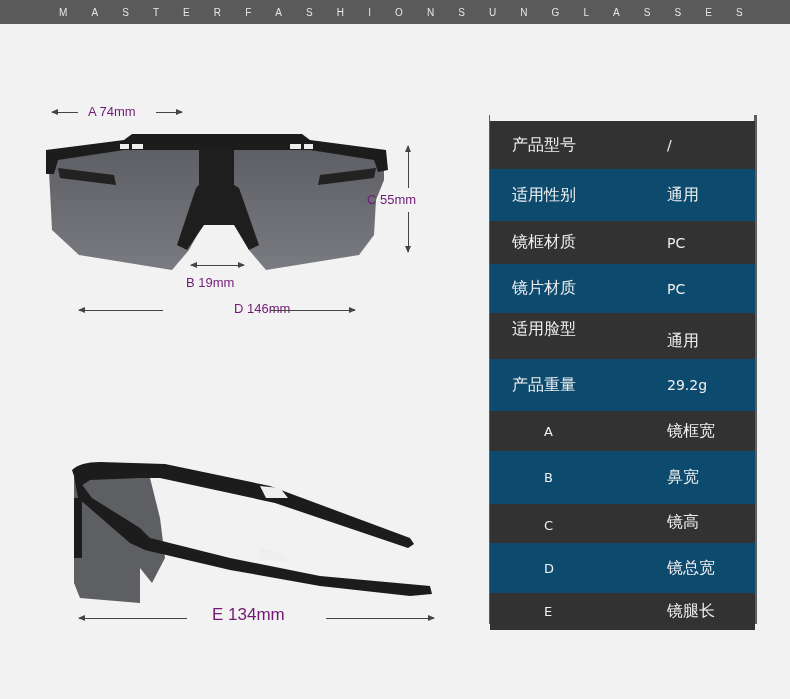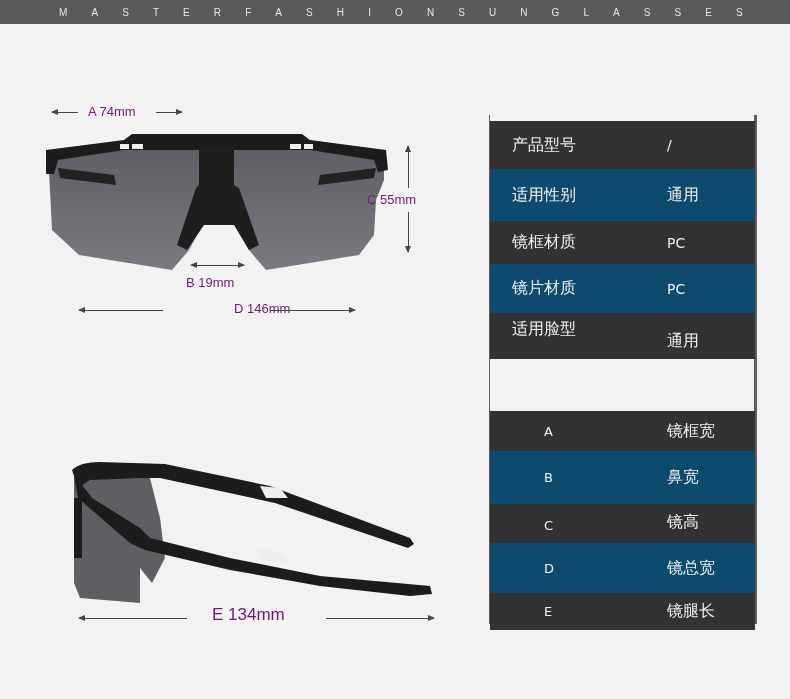--- a/index.html
+++ b/index.html
@@ -121,20 +121,24 @@
     <span class="v">PC</span>
   </div>
   <div class="row light" style="top:143px;height:49px;text-align:center;">
     <span class="k">镜片材质</span>
     <span class="v">PC</span>
   </div>
   <div class="row dark" style="top:192px;height:46px;">
     <span class="k" style="top:6px;">适用脸型</span>
     <span class="v cn" style="top:18px;">通用</span>
   </div>
+  <div class="row light" style="top:238px;height:52px;">
+    <span class="k">产品重量</span>
+    <span class="v">29.2g</span>
+  </div>
   <div class="row dark" style="top:290px;height:40px;">
     <span class="k letter">A</span>
     <span class="v wide">镜框宽</span>
   </div>
   <div class="row light" style="top:330px;height:53px;">
     <span class="k letter">B</span>
     <span class="v wide">鼻宽</span>
   </div>
   <div class="row dark" style="top:383px;height:39px;">
     <span class="k letter" style="top:14px;">C</span>

